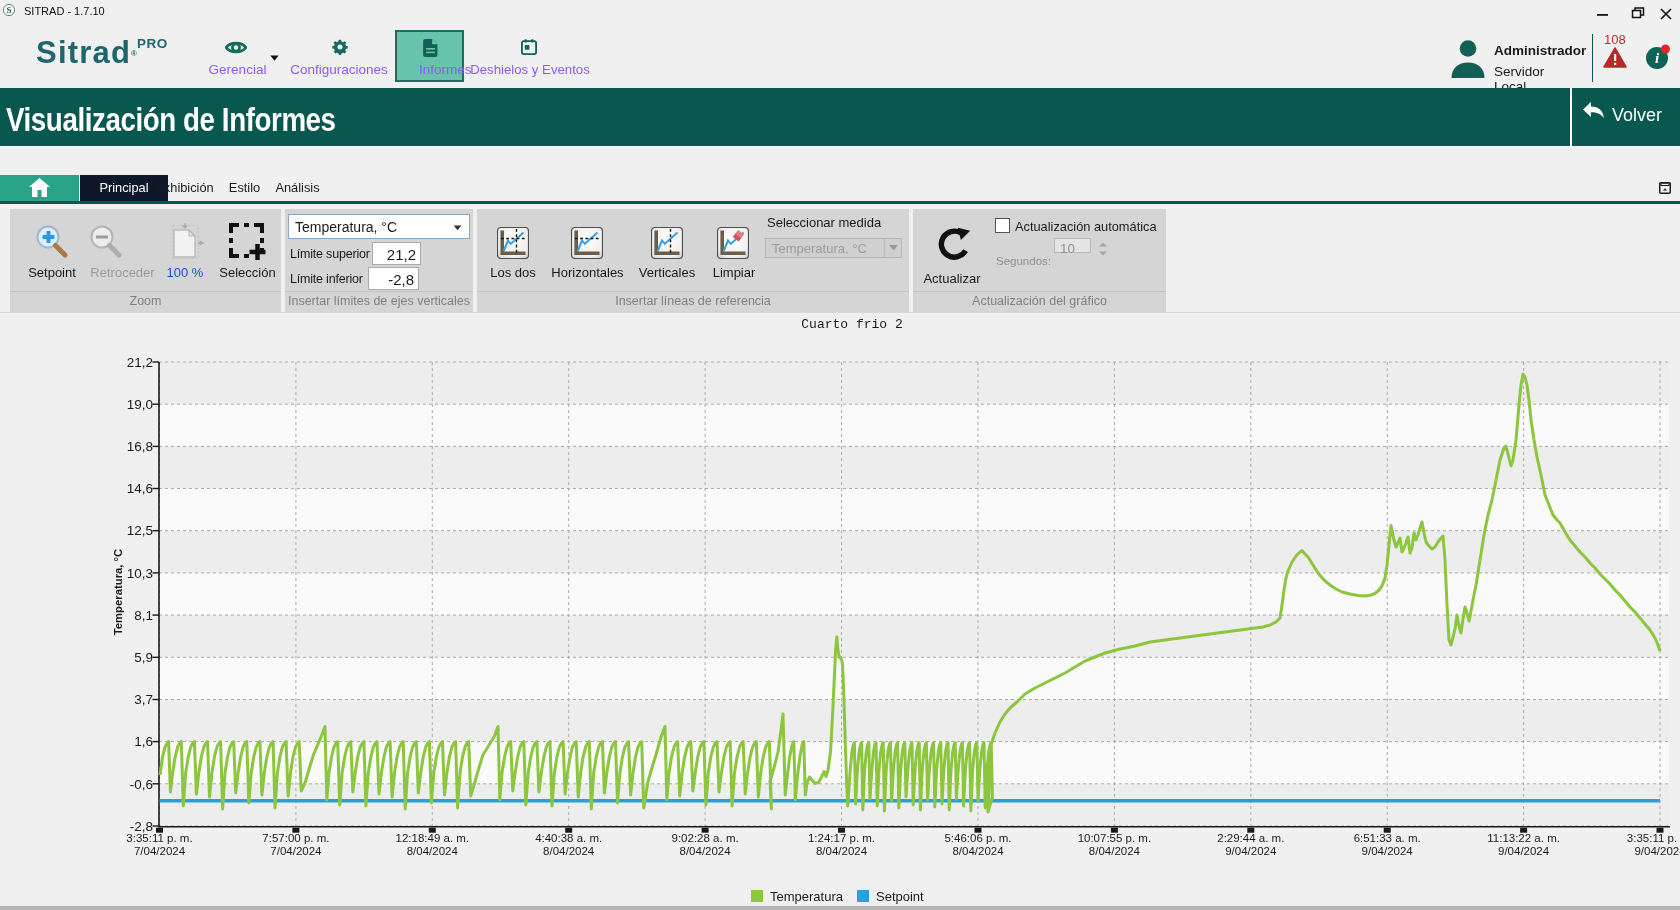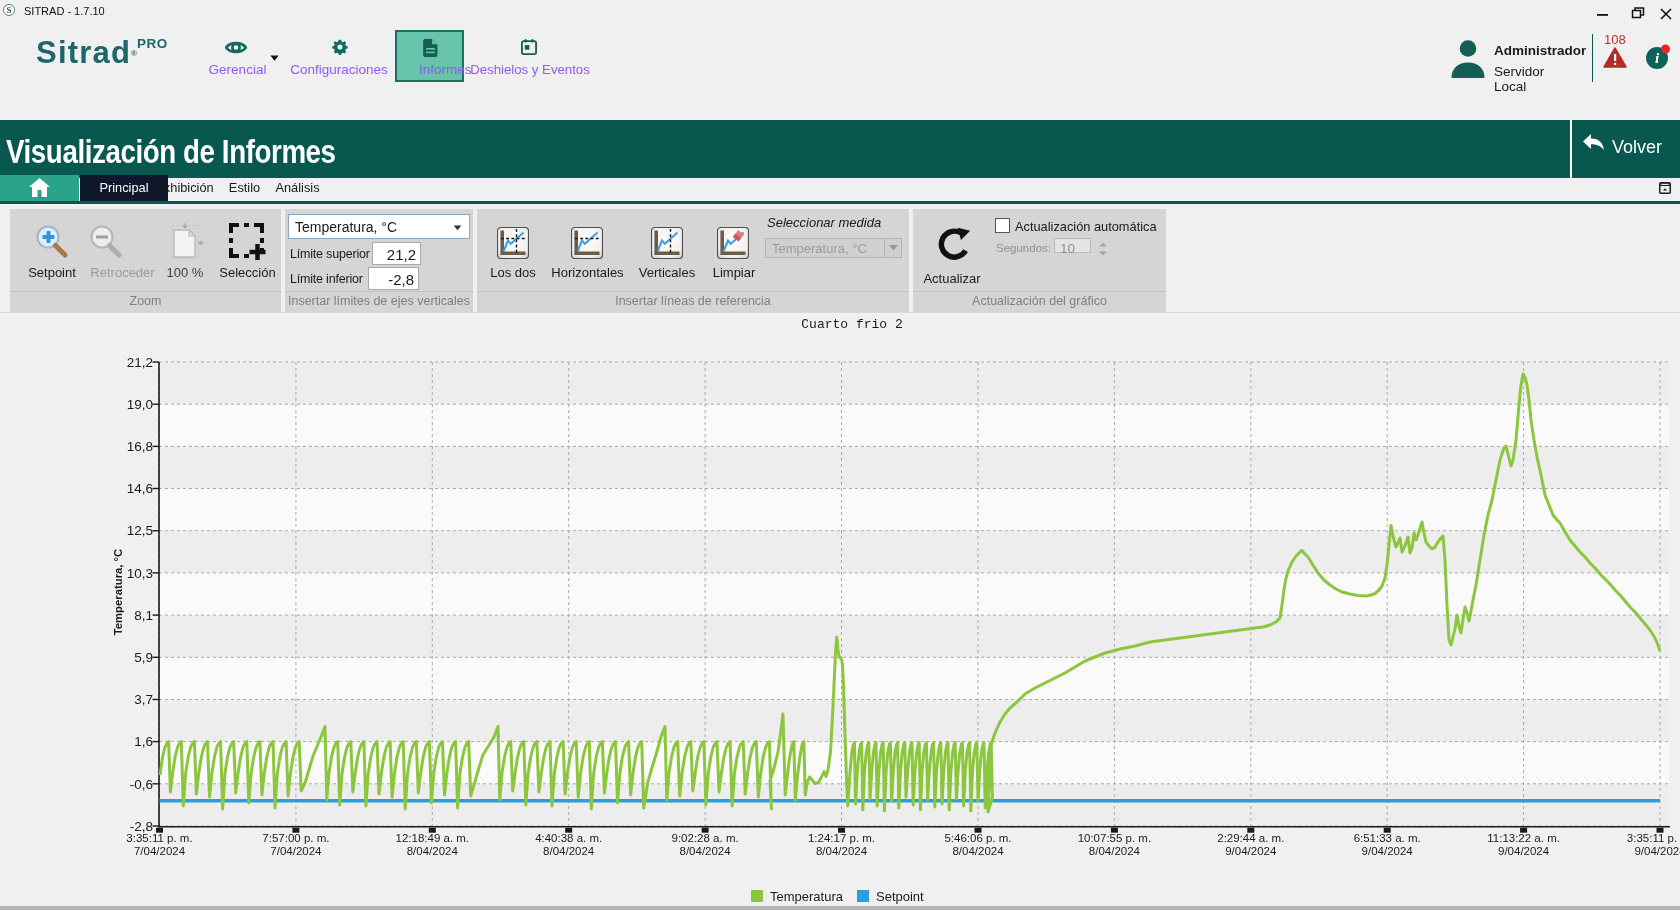--- a/index.html
+++ b/index.html
@@ -7,21 +7,21 @@
 body { font-family:"Liberation Sans", sans-serif; background:#f0f0f0; position:relative; color:#1a1a1a; }
 .abs { position:absolute; }
 
 #titlebar { position:absolute; left:0; top:0; width:1680px; height:30px; background:#f0f0f0; }
 #titlebar .title { position:absolute; left:24px; top:5px; font-size:11px; color:#101010; }
 
 #nav { position:absolute; left:0; top:30px; width:1352px; height:58px; background:#f0f0f0; }
 .navitem { position:absolute; text-align:center; font-size:13.5px; color:#8b5cf6; }
 #informesBtn { position:absolute; left:395px; top:0px; width:69px; height:52px; background:#67c3a9; border:2px solid #1d6f60; }
 
-#header { position:absolute; left:0; top:88px; width:1680px; height:58px; background:#09584f;margin-top:32px; }
+#header { position:absolute; left:0; top:88px; width:1680px; height:58px; background:#09584f; }
 #header h1 { position:absolute; left:6px; top:12px; font-size:34px; font-weight:bold; color:#fff; letter-spacing:-0.5px; transform:scaleX(0.815); transform-origin:0 0; white-space:nowrap; }
 #hsep { position:absolute; left:1570px; top:0; width:2px; height:58px; background:#fff; }
 #volver { position:absolute; left:1612px; top:17px; font-size:18px; color:#fff; }
 
 #tabrow { position:absolute; left:0; top:175px; width:1680px; height:29px; }
 #homebtn { position:absolute; left:0; top:0; width:79px; height:26px; background:#2aa489; }
 #tabunderline { position:absolute; left:0; top:26px; width:1680px; height:2.5px; background:#09584f; }
 .tab { position:absolute; top:0; height:26px; line-height:26px; font-size:12.8px; text-align:center; }
 #tabPrincipal { left:80px; width:88px; background:#0f172a; color:#fff; }
 
@@ -149,21 +149,21 @@
       <path d="M21.5 21.5 L31 31" stroke="#adadad" stroke-width="5" stroke-linecap="round"></path>
     </svg>
     <div class="tblabel" style="left:60px;width:105px;color:#9b9b9b;">Retroceder</div>
     <svg class="tbicon" style="left:159px;top:13px" width="36" height="40" viewBox="0 0 36 40">
       <rect x="3.5" y="3.5" width="26" height="33" fill="none" stroke="#c4c4c4" stroke-width="1" stroke-dasharray="2 2"></rect>
       <path d="M5 8 h15 l6 6 v21 h-21 Z" fill="#f2f2f2" stroke="#b9b9b9" stroke-width="1.4"></path>
       <path d="M20 8 v6 h6 Z" fill="#dcdcdc" stroke="#b9b9b9" stroke-width="1.1"></path>
       <path d="M16 1 v5 M14 3.5 l2 2.5 2 -2.5" stroke="#a8a8a8" stroke-width="1.3" fill="none"></path>
       <path d="M35 21 h-5 M32.5 19 l-2.5 2 2.5 2" stroke="#a8a8a8" stroke-width="1.3" fill="none"></path>
     </svg>
-    <div class="tblabel" style="left:130px;width:90px;color:#404040;">100 %</div>
+    <div class="tblabel" style="left:130px;width:90px;color:#1d4ed8;">100 %</div>
     <svg class="tbicon" style="left:219px;top:14px" width="37" height="38" viewBox="0 0 37 38">
       <g stroke="#111" stroke-width="4" fill="none">
         <path d="M2 10 V2 H10"></path>
           <path d="M15 2 H20"></path>
           <path d="M25 2 H33 V10"></path>
         <path d="M33 15 V20"></path>
           <path d="M2 15 V20"></path>
         <path d="M2 25 V33 H10"></path>
           <path d="M15 33 H20"></path>
           <path d="M33 25 V29"></path>
@@ -244,42 +244,42 @@
         </defs>
         <rect x="0.5" y="0.5" width="31" height="31" rx="3.5" fill="url(#g3)" stroke="#4f4f4f" stroke-width="1.2"></rect>
         <path d="M5.2 3.5 V26.3 H28.5" stroke="#6b5d48" stroke-width="3.6" fill="none"></path>
         <path d="M6.5 24.5 L11 13.5 L13.8 16.8 L26.5 5.5" stroke="#3aa0e0" stroke-width="2" fill="none"></path>
         <g transform="rotate(38 21.5 9)">
           <rect x="17.5" y="4.5" width="7.5" height="5" fill="#e87b80"></rect>
           <rect x="17.5" y="9.1" width="7.5" height="4.2" fill="#ca5668"></rect>
         </g>
       </svg>
     <div class="tblabel" style="left:222px;width:70px;">Limpiar</div>
-    <div class="abs" style="left:290px;top:6px;font-size:13px;font-style:italic;">Seleccionar medida</div>
+    <div class="abs" style="left:290px;top:6px;font-size:13px;">Seleccionar medida</div>
     <div class="abs" style="left:288px;top:29px;width:137px;height:20px;background:#d0d0d0;border:1px solid #b5b5b5;">
       <span style="position:absolute;left:6px;top:2px;font-size:13px;color:#9b9b9b;">Temperatura, °C</span>
       <span style="position:absolute;right:0;top:0;width:17px;height:18px;border-left:1px solid #b5b5b5;">
           <svg style="position:absolute;left:4px;top:6px" width="9" height="6" viewBox="0 0 9 6">
             <path d="M0 0 h9 l-4.5 5.5 Z" fill="#999"></path>
           </svg>
         </span>
     </div>
     <div class="seph"></div>
     <div class="grouplabel">Insertar líneas de referencia</div>
   </div>
 
   <div class="panel" style="left:913px;width:253px;">
     <svg class="tbicon" style="left:24px;top:18px" width="34" height="34" viewBox="0 0 34 34">
       <path d="M28.6 23.7 A13 13 0 1 1 23.9 5.9" fill="none" stroke="#111" stroke-width="5.4"></path>
       <path d="M20.8 0.8 L33.2 3.8 L23.9 13.1 Z" fill="#111"></path>
     </svg>
     <div class="tblabel" style="left:0;width:78px;top:62px;">Actualizar</div>
     <div class="abs" style="left:82px;top:9px;width:15px;height:15px;background:#fff;border:1px solid #555;"></div>
     <div class="abs" style="left:102px;top:10px;font-size:12.8px;white-space:nowrap;">Actualización automática</div>
-    <div class="abs" style="left:83px;top:33px;font-size:11.5px;color:#8f8f8f;">Segundos:</div>
+    <div class="abs" style="left:83px;top:46px;font-size:11.5px;color:#8f8f8f;">Segundos:</div>
     <div class="abs" style="left:141px;top:29px;width:37px;height:15px;background:#e4e4e4;border:1px solid #b9b9b9;font-size:13.5px;color:#8f8f8f;padding:2px 0 0 5px;">10</div>
     <div class="abs" style="left:182px;top:29px;width:16px;height:22px;">
       <svg width="16" height="22" viewBox="0 0 16 22">
           <path d="M4 8.5 L8 4.5 L12 8.5 Z" fill="#a5a5a5"></path>
           <path d="M4 13.5 L8 17.5 L12 13.5 Z" fill="#a5a5a5"></path>
         </svg>
     </div>
     <div class="seph"></div>
     <div class="grouplabel">Actualización del gráfico</div>
   </div>

